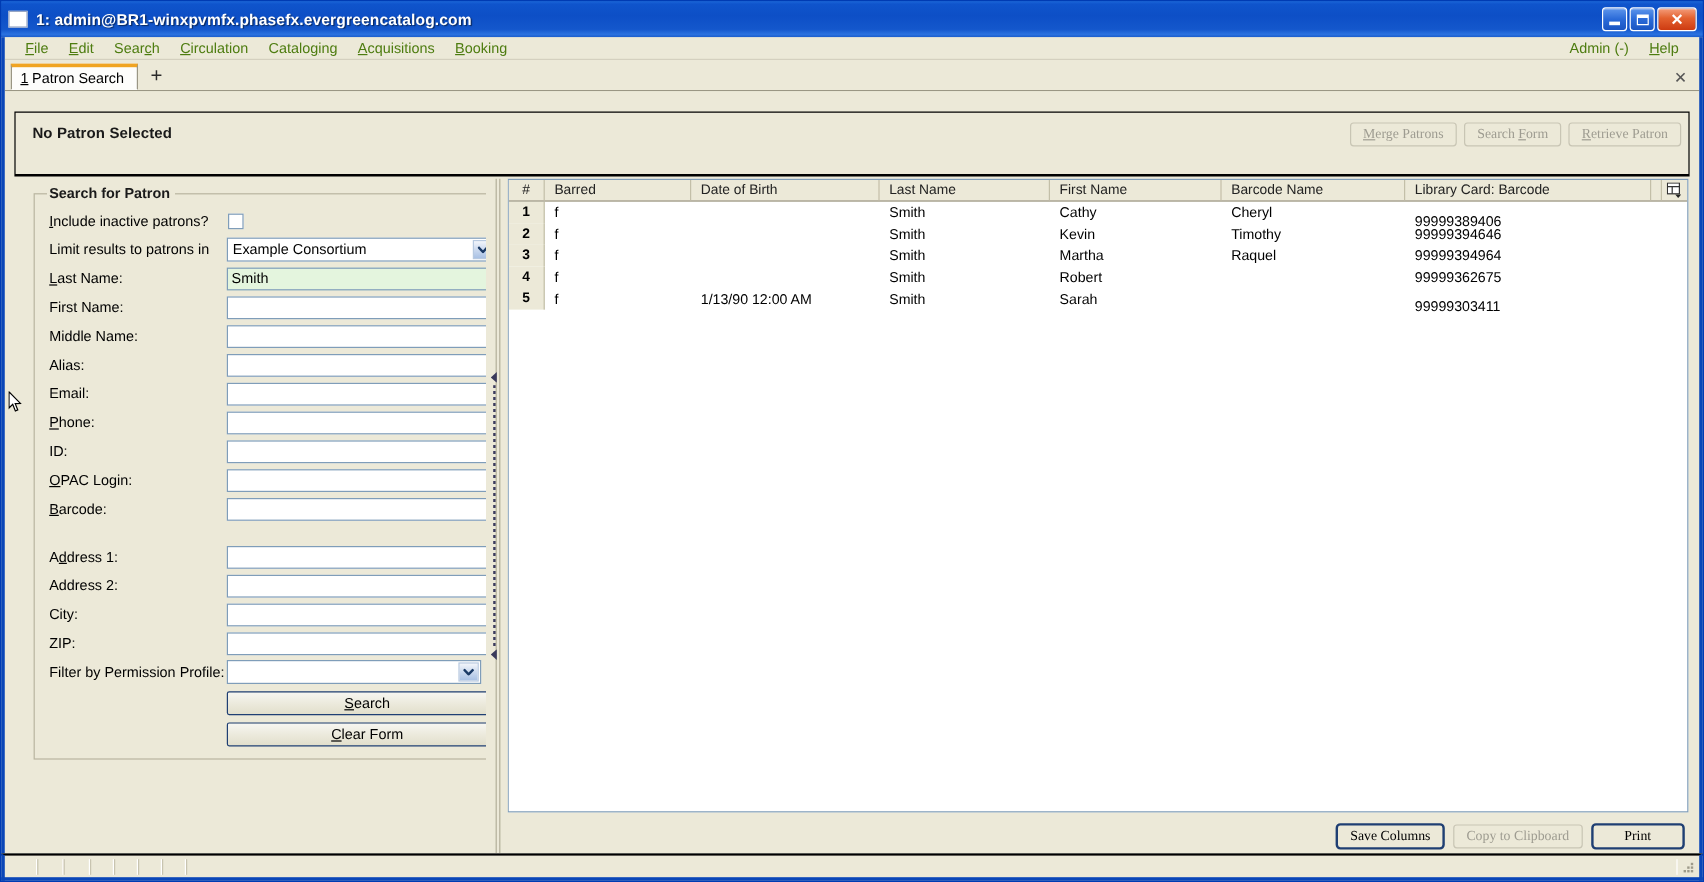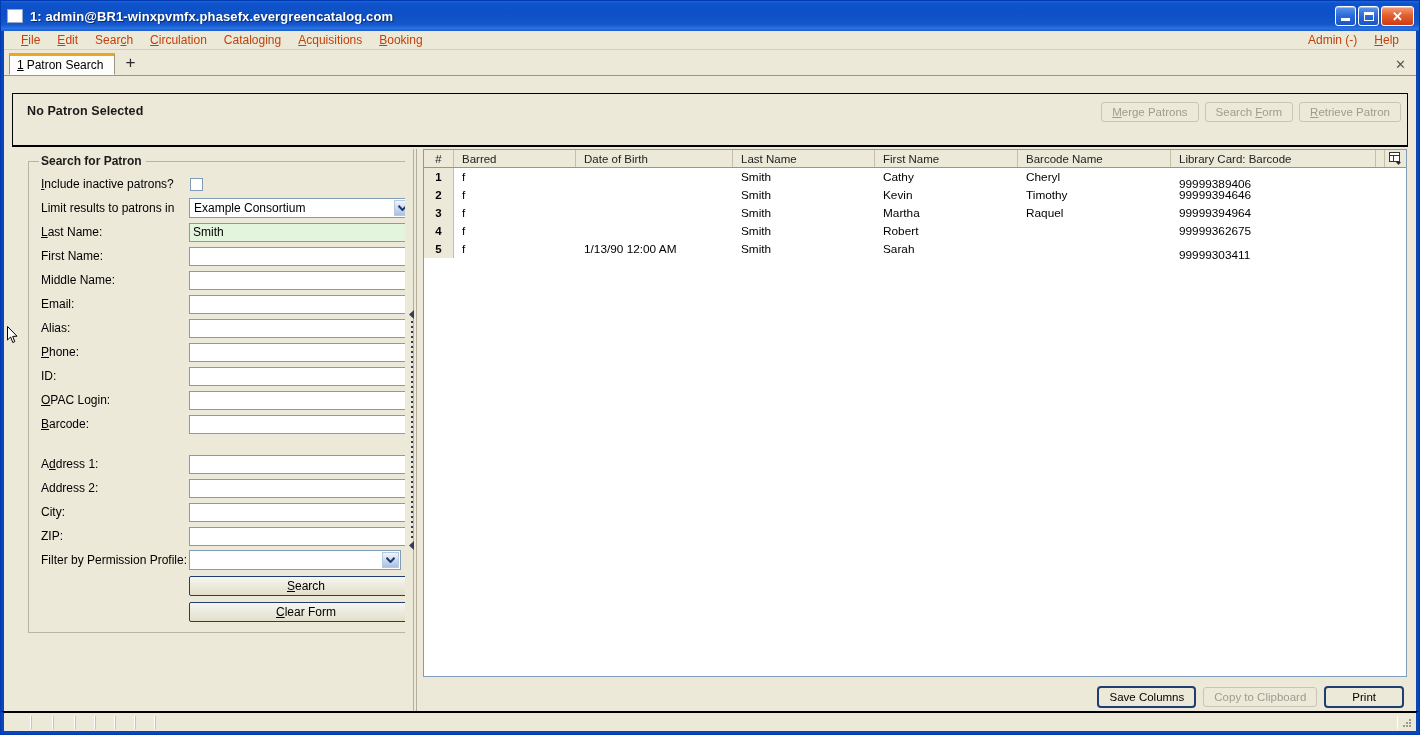--- a/index.html
+++ b/index.html
@@ -88,21 +88,21 @@
     flex: 0 0 19px;
     background: #ece9d8;
     display: flex;
     align-items: center;
     padding-left: 9px;
     border-bottom: 1px solid #d4d0bf;
     font-size: 12px;
   }
   .menu-item {
     padding: 2px 9px 2px 8px;
-    color: #c2410c;
+    color: #4d7c0f;
     cursor: default;
     white-space: nowrap;
   }
   #menu-right { margin-left: auto; display: flex; padding-right: 8px; }
 
   
   #tabstrip {
     height: 26px;
     flex: 0 0 26px;
     background: #ece9d8;
@@ -167,21 +167,21 @@
     color: #1a1a1a;
     letter-spacing: .1px;
   }
   #patron-actions {
     margin-left: auto;
     display: flex;
     gap: 6px;
     margin-top: -2px;
   }
   .btn {
-    font-family: Liberation Sans, sans-serif;
+    font-family: Liberation Serif, serif;
     font-size: 11.5px;
     padding: 3px 10px;
     background: #ece9d8;
     border: 1px solid #8c8a7d;
     border-radius: 3px;
     color: #000;
     cursor: pointer;
     white-space: nowrap;
   }
   .btn.disabled {
@@ -551,28 +551,28 @@
             </div>
 
             <div class="frow">
               <div class="flabel">Middle Name:</div>
               <div class="fctl">
                   <input class="txt" type="text" value="" style="">
                 </div>
             </div>
 
             <div class="frow">
+              <div class="flabel">Alias:</div>
+              <div class="fctl">
+                  <input class="txt" type="text" value="" style="">
+                </div>
+            </div>
+
+            <div class="frow">
               <div class="flabel">Email:</div>
-              <div class="fctl">
-                  <input class="txt" type="text" value="" style="">
-                </div>
-            </div>
-
-            <div class="frow">
-              <div class="flabel">Alias:</div>
               <div class="fctl">
                   <input class="txt" type="text" value="" style="">
                 </div>
             </div>
 
             <div class="frow">
               <div class="flabel"><u>P</u>hone:</div>
               <div class="fctl">
                   <input class="txt" type="text" value="" style="">
                 </div>

